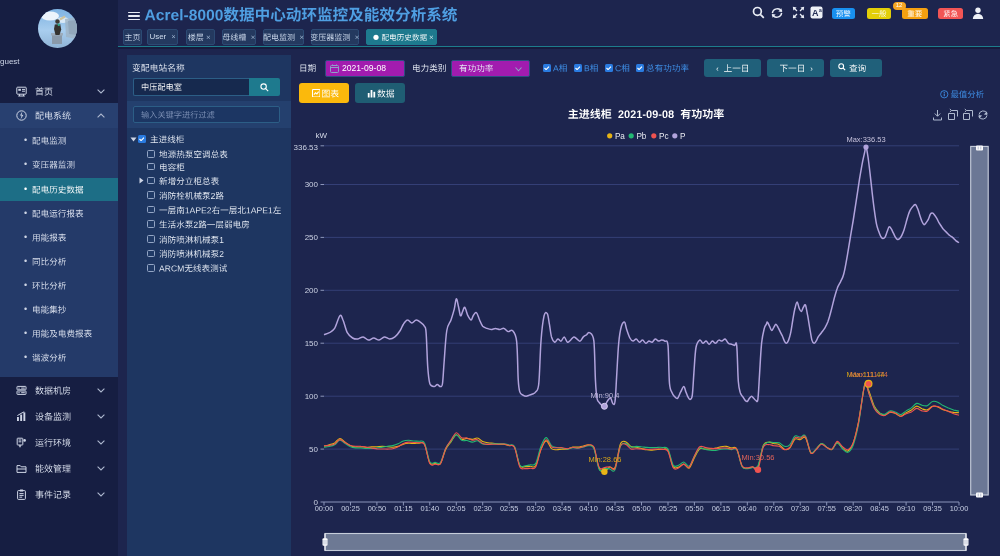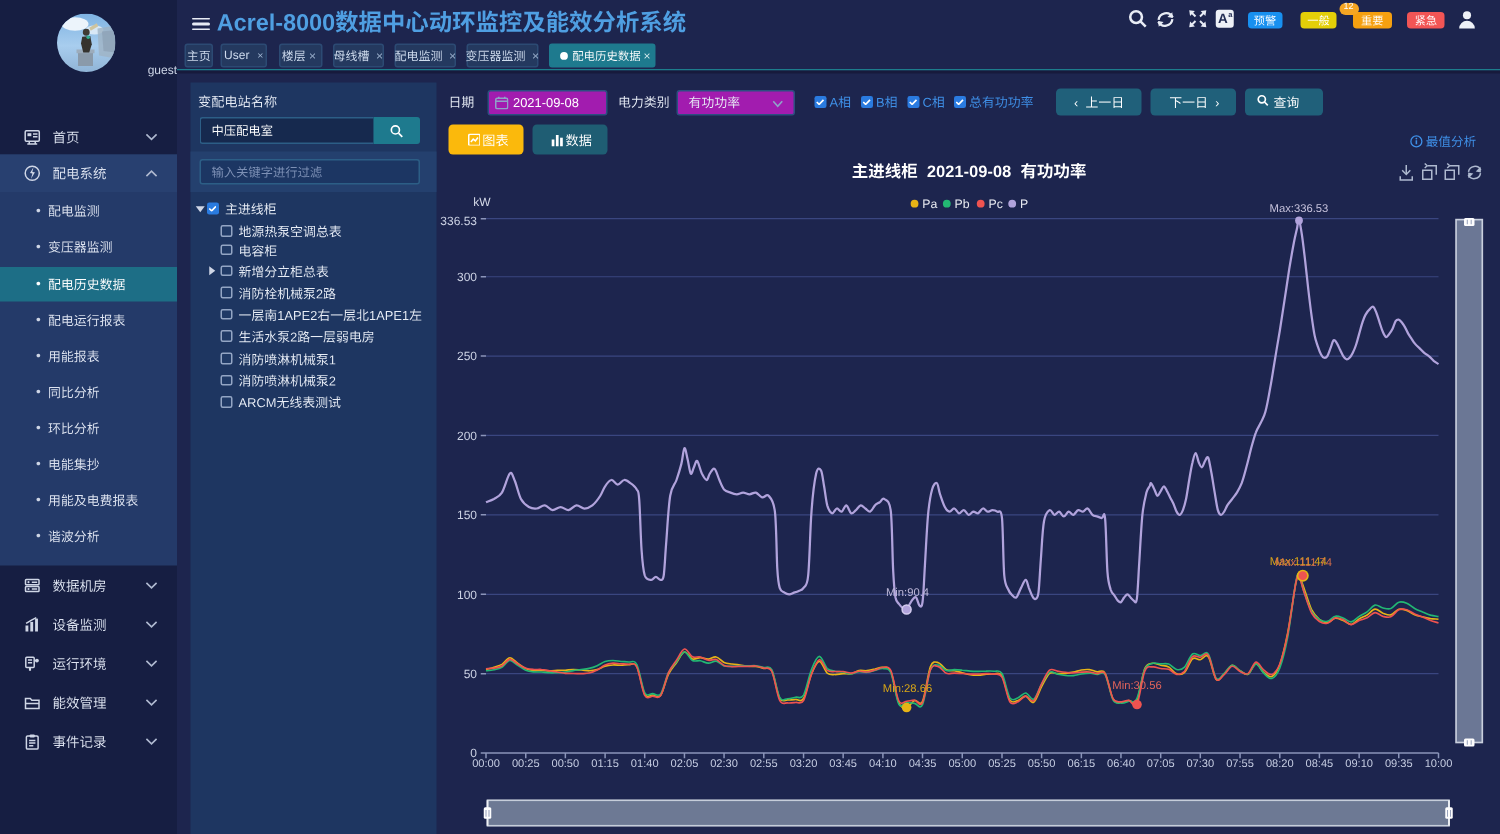--- a/index.html
+++ b/index.html
@@ -12,21 +12,21 @@
 #hamb{position:absolute;left:128px;top:11.5px;width:11.5px;height:9px}
 #hamb div{height:1.6px;background:#e8ecf5;margin-bottom:2.1px;border-radius:1px}
 .hicon{position:absolute;top:6px}
 .badge{position:absolute;top:7.5px;height:11.5px;border-radius:2.5px}
 #bubble{position:absolute;z-index:45;left:892.5px;top:2px;width:13px;height:7.5px;background:#f5a623;border-radius:4px;color:#fff;font-size:6px;line-height:7.5px;text-align:center}
 .tab{position:absolute;top:29px;height:16px;background:#24395f;border:1px solid #2c4a73;border-radius:2px;color:#cfdcee;font-size:8px;line-height:14.5px;text-align:center}
 .tab .x{color:#9fb4d0;font-size:7px;margin-left:3px}
 .tab.active{background:#1e7a8e;border-color:#1e7a8e}
 #sidebar{position:absolute;left:0;top:0;width:118px;height:556px;background:#161e42}
 #avatar{position:absolute;left:38px;top:9px;width:39px;height:39px;border-radius:50%;overflow:hidden}
-#guest{position:absolute;left:0;top:42px;width:118px;text-align:right;color:#cdd5e6;font-size:8px}
+#guest{position:absolute;left:0;top:57px;width:118px;text-align:left;color:#cdd5e6;font-size:8px}
 .mitem{position:absolute;left:0;width:118px;height:25px}
 .mitem svg{position:absolute;left:16px;top:7px}
 .mitem svg.chev{left:auto;right:13px;top:10px}
 #submenublk{position:absolute;left:0;top:103px;width:118px;height:274px;background:#243a69}
 #parentrow{position:absolute;left:0;top:103px;width:118px;height:25px;background:#284070}
 .sitem{position:absolute;left:0;width:118px;height:23px;color:#cfd6e6;font-size:9px;line-height:23px}
 .sitem .bul{position:absolute;left:24px;top:0}
 .sitem.active{background:#1d6e86;color:#fff}
 #panel{position:absolute;left:127px;top:55px;width:164px;height:501px;background:#1e3661}
 .pinput{position:absolute;background:#16294e;border:1px solid #2c5e86;border-radius:2px}

